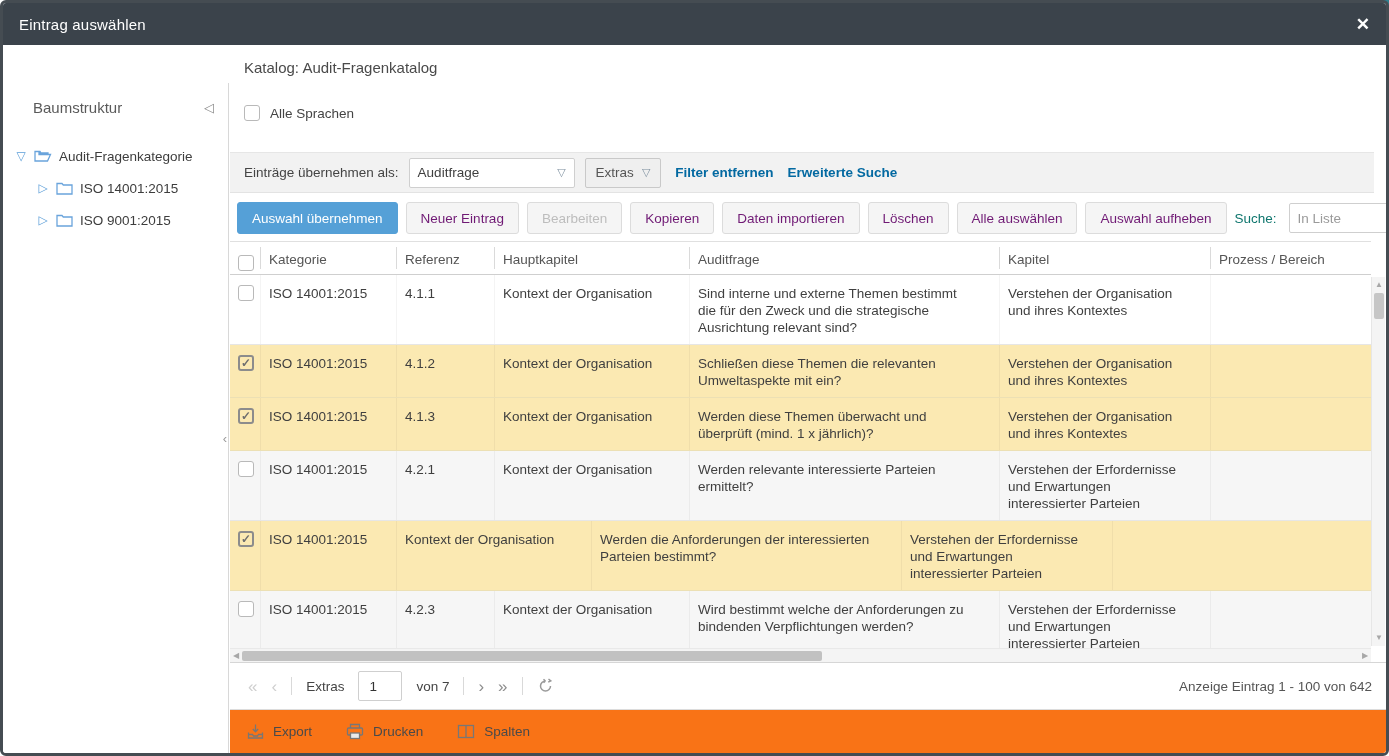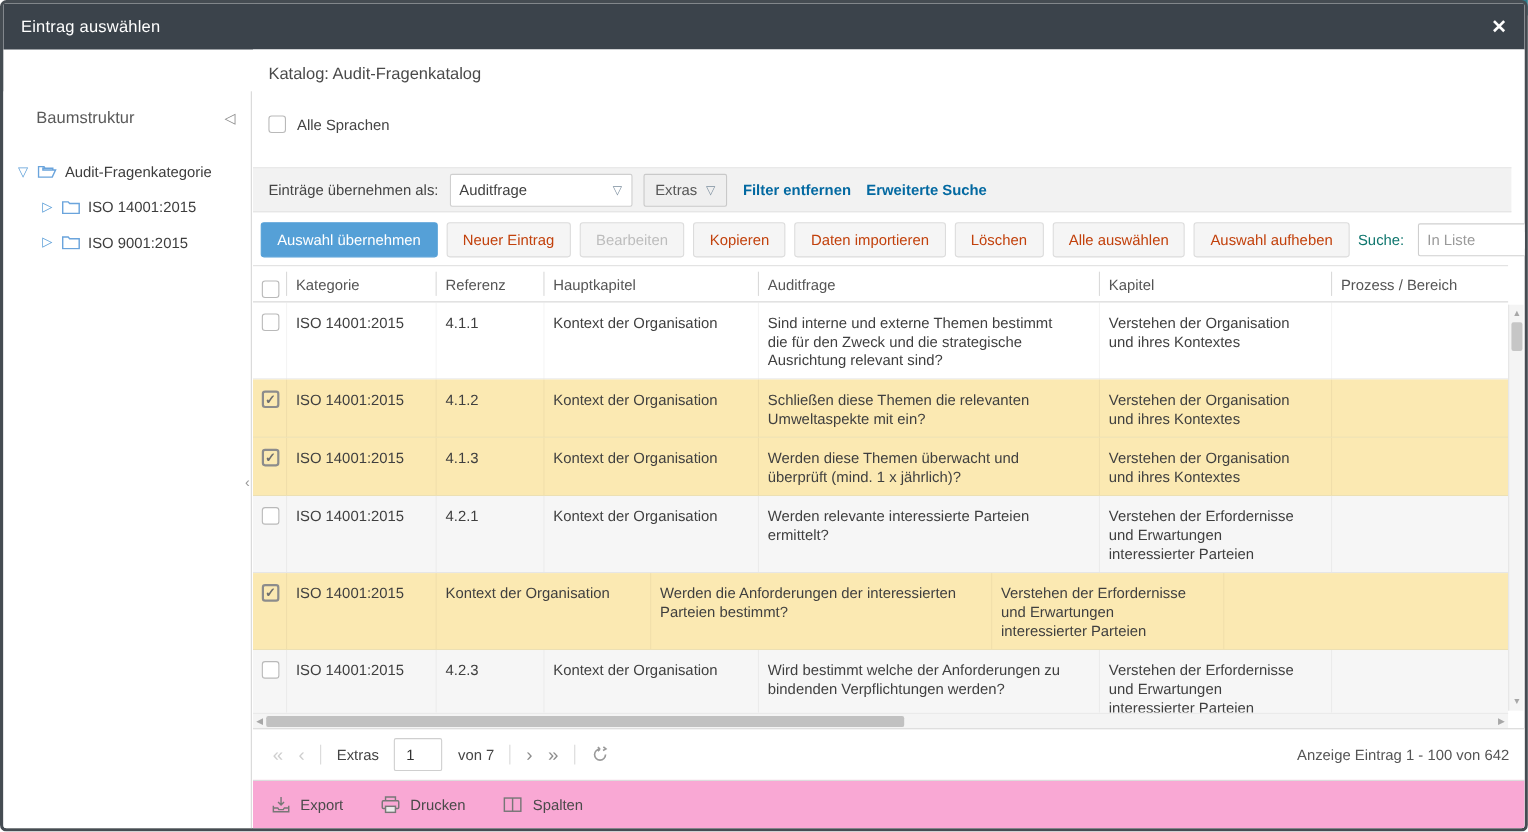--- a/index.html
+++ b/index.html
@@ -35,21 +35,21 @@
   .checkbox.checked { border:2px solid #8c8c8c; color:#6e6e6e; font-weight:bold; background:transparent; }
 
   .toolbar-band { position:absolute; left:0; right:12px; top:107px; height:41px; background:#f2f2f2; border-top:1px solid #e6e6e6; border-bottom:1px solid #e3e3e3; display:flex; align-items:center; padding-left:14px; gap:10px; font-size:13.5px; color:#444; }
   .combobox { width:166px; height:30px; background:#fff; border:1px solid #cfcfcf; border-radius:2px; display:flex; align-items:center; padding:0 8px; color:#3f3f3f; cursor:pointer; }
   .combobox .arrow, .extras-btn .arrow { margin-left:auto; color:#7d8f9f; font-size:11px; }
   .extras-btn { height:30px; background:#efefef; border:1px solid #c9c9c9; border-radius:2px; display:flex; align-items:center; gap:8px; padding:0 10px; color:#555; cursor:pointer; }
   .extras-btn .arrow { margin-left:0; }
   .tool-link { font-weight:bold; color:#0369a1; cursor:pointer; margin-left:4px; }
 
   .actions-row { position:absolute; left:0; right:0; top:155px; height:36px; display:flex; align-items:center; padding-left:7px; gap:8px; }
-  .btn { height:32px; padding:0 14px; font-size:13.5px; border:1px solid #dcdcdc; border-radius:3px; background:#f5f5f5; color:#c2410c; display:flex; align-items:center; cursor:pointer; white-space:nowrap; }
+  .btn { height:32px; padding:0 14px; font-size:13.5px; border:1px solid #dcdcdc; border-radius:3px; background:#f5f5f5; color:#701a75; display:flex; align-items:center; cursor:pointer; white-space:nowrap; }
   .btn.primary { background:var(--accent,#55a0d7); border-color:var(--accent,#55a0d7); color:#fff; }
   .btn.disabled { color:#bdbdbd; cursor:default; }
   .search-wrap { margin-left:auto; display:flex; align-items:center; gap:12px; margin-right:13px; }
   .search-label { font-size:13.5px; color:#0f766e; }
   .search-box { width:166px; height:30px; border:1px solid #cfcfcf; border-radius:2px; background:#fff; display:flex; align-items:center; padding:0 8px; gap:8px; }
   .search-box input { border:none; outline:none; flex:1; min-width:0; font-size:13.5px; font-family:"Liberation Sans",sans-serif; color:#333; }
   .search-box input::placeholder { color:#9a9a9a; }
 
   
   .table { position:absolute; left:0; top:196px; width:1141px; }
@@ -82,21 +82,21 @@
   
   .pagination { position:absolute; left:0; right:0; top:617px; height:47px; background:#fff; border-top:1px solid #d6d6d6; display:flex; align-items:center; padding-left:18px; gap:14px; font-size:13.5px; color:#444; }
   .pg-btn { font-size:17px; color:#8d8d8d; cursor:pointer; line-height:1; }
   .pg-btn.disabled { color:#cfcfcf; cursor:default; }
   .pg-sep { width:1px; height:18px; background:#d9d9d9; }
   .page-input { width:44px; height:30px; border:1px solid #cfcfcf; border-radius:2px; text-align:left; padding-left:10px; font-size:13.5px; font-family:"Liberation Sans",sans-serif; color:#333; }
   .refresh { color:#9a9a9a; display:flex; cursor:pointer; }
   .pg-status { margin-left:auto; margin-right:14px; color:#555; }
 
   
-  .footerbar { position:absolute; left:0; right:0; top:664px; bottom:0; background:#f9a8d4; border-top:1px solid #dcdcdc; display:flex; align-items:center; gap:34px; padding-left:17px; font-size:13.5px; color:#4a4a4a; }
+  .footerbar { position:absolute; left:0; right:0; top:664px; bottom:0; background:#f97316; border-top:1px solid #dcdcdc; display:flex; align-items:center; gap:34px; padding-left:17px; font-size:13.5px; color:#4a4a4a; }
   .footer-btn { display:flex; align-items:center; gap:9px; cursor:pointer; }
   .footer-btn svg { display:block; }
 </style>
 </head>
 <body>
 
 <div class="backdrop-accent"></div>
 
 <div class="window">
 

